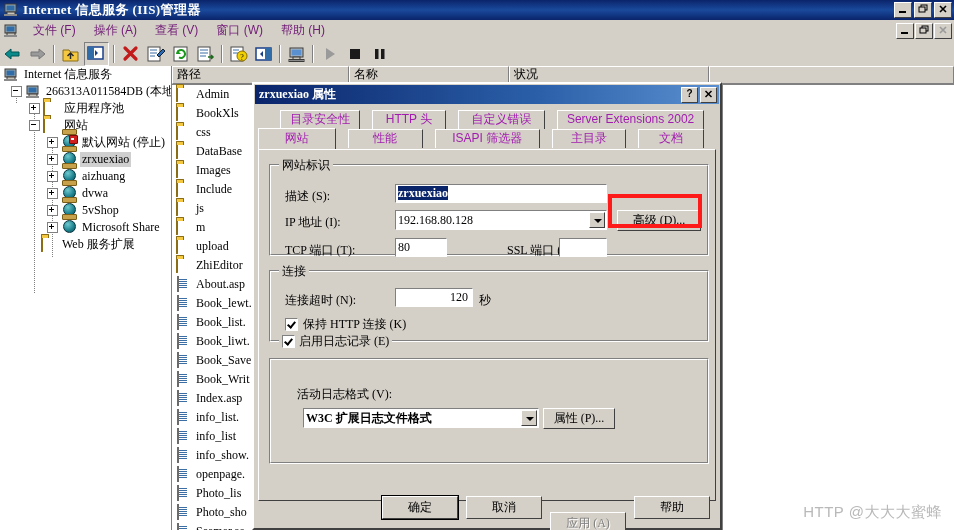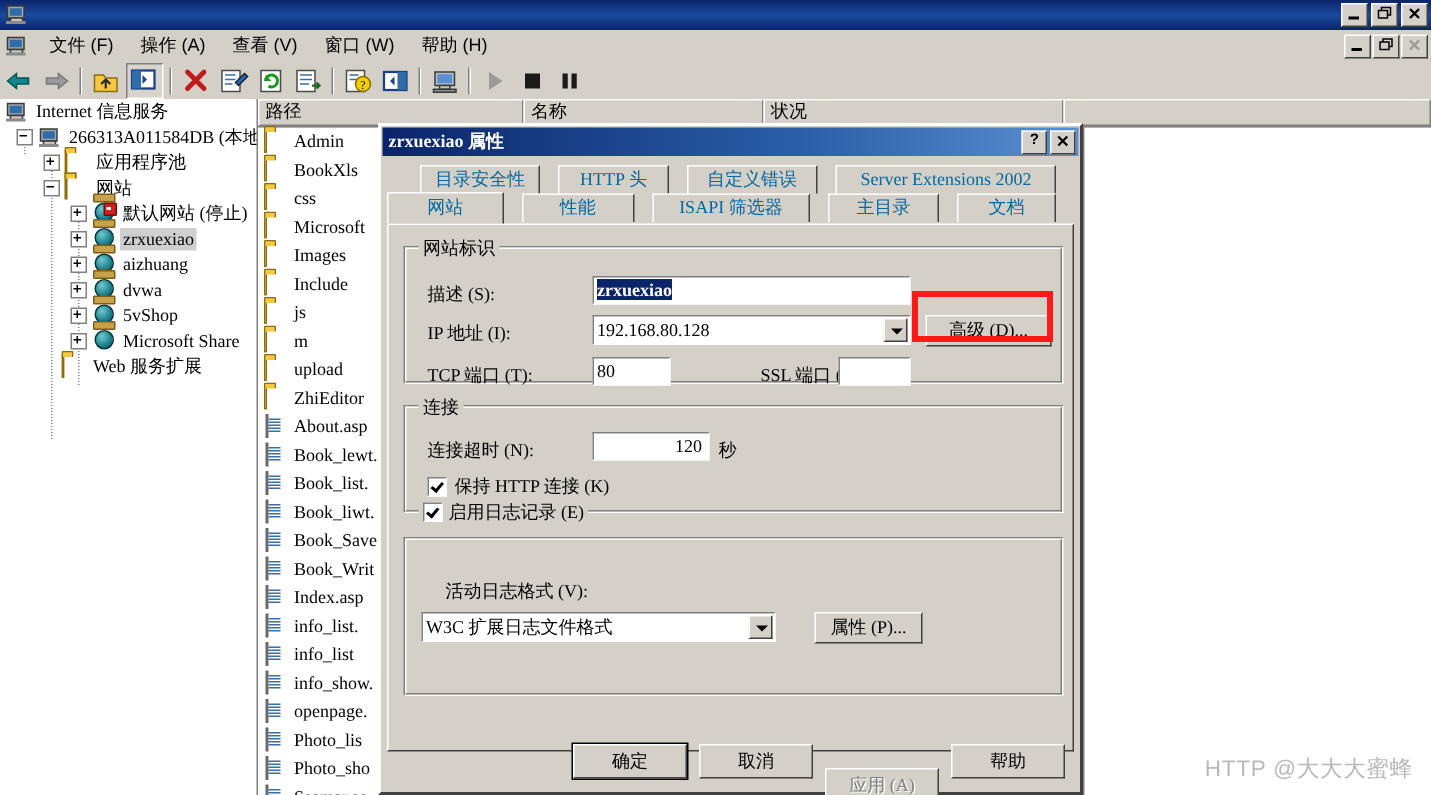--- a/index.html
+++ b/index.html
@@ -77,21 +77,21 @@
   }
   .menubar-icon {
     width: 16px; height: 16px;
     margin-left: 3px; margin-right: 5px;
     position: relative;
     flex: 0 0 auto;
   }
   .menu-item {
     padding: 2px 9px;
     font-size: 12px;
-    color: #000000;
+    color: #701a75;
     white-space: nowrap;
     font-family: "Liberation Sans", sans-serif;
   }
   .mdi-btns {
     position: absolute;
     right: 2px; top: 3px;
     display: flex;
     gap: 1px;
   }
   .mdi-btn {
@@ -375,23 +375,23 @@
   .tabrow { display: flex; }
   .tabrow.row1 { padding-left: 22px; }
   .tab {
     height: 19px;
     line-height: 17px;
     text-align: center;
     background: #d4d0c8;
     border: 1px solid;
     border-color: #ffffff #404040 #404040 #ffffff;
     border-bottom: none;
-    font-family: Liberation Serif, serif;
-    font-size: 12px;
-    color: #0369a1;
+    font-family: Liberation Sans, sans-serif;
+    font-size: 12px;
+    color: #a21caf;
     box-sizing: border-box;
     margin-right: 12px;
     white-space: nowrap;
     padding: 0 6px;
     position: relative;
   }
   .tab.active {
     background: #d4d0c8;
     height: 21px;
     line-height: 19px;
@@ -570,20 +570,21 @@
 
   <div class="win-titlebar">
     <div class="win-title-icon">
       <svg width="16" height="16" viewBox="0 0 16 16">
         <rect x="2" y="2" width="11" height="8" fill="#9fa8ab" stroke="#3a3a3a"></rect>
         <rect x="3.5" y="3.5" width="8" height="5" fill="#2f6ca8"></rect>
         <rect x="4" y="10" width="8" height="3" fill="#c8c4bc" stroke="#3a3a3a"></rect>
         <rect x="1" y="12" width="13" height="2" fill="#8a8a8a"></rect>
       </svg>
     </div>
+    <span class="win-title-text">Internet 信息服务 (IIS)管理器</span>
     <div class="win-btns">
       <div class="win-btn">
         <svg width="14" height="12" viewBox="0 0 14 12">
             <rect x="3" y="8" width="7" height="2" fill="#000"></rect>
           </svg>
       </div>
       <div class="win-btn">
         <svg width="14" height="12" viewBox="0 0 14 12">
           <rect x="5" y="2" width="6" height="5" fill="none" stroke="#000"></rect>
           <rect x="3" y="4" width="6" height="5" fill="#d4d0c8" stroke="#000"></rect>
@@ -829,21 +830,21 @@
       <div class="list-row">
           <span class="file-ico"><span class="ico-folder"></span></span>
           <span>BookXls</span>
         </div>
       <div class="list-row">
           <span class="file-ico"><span class="ico-folder"></span></span>
           <span>css</span>
         </div>
       <div class="list-row">
           <span class="file-ico"><span class="ico-folder"></span></span>
-          <span>Microsoft</span>
+          <span>DataBase</span>
         </div>
       <div class="list-row">
           <span class="file-ico"><span class="ico-folder"></span></span>
           <span>Images</span>
         </div>
       <div class="list-row">
           <span class="file-ico"><span class="ico-folder"></span></span>
           <span>Include</span>
         </div>
       <div class="list-row">
@@ -989,21 +990,21 @@
 
       <div class="groupbox" style="left:10px; top:208px; width:440px; height:106px;">
         <div class="gb-inner"></div>
       </div>
       <div class="gb-title" style="position:absolute; left:20px; top:183px;">
         <span class="chk checked"></span>
         <span>启用日志记录 (E)</span>
       </div>
 
       <div class="fld-label" style="left:38px; top:236px;">活动日志格式 (V):</div>
-      <div class="combo" style="left:22px; top:258px; width:236px; height:20px;">
+      <div class="combo" style="left:44px; top:258px; width:236px; height:20px;font-weight:bold;">
         <span>W3C 扩展日志文件格式</span>
         <span class="arrow"></span>
       </div>
       <div class="btn" style="left:284px; top:258px; width:72px; height:21px;">属性 (P)...</div>
     </div>
 
     <div class="dlg-footer">
       <div class="btn default" style="left:128px; top:6px; width:76px; height:23px;">确定</div>
       <div class="btn" style="left:212px; top:6px; width:76px; height:23px;">取消</div>
       <div class="btn disabled" style="left:296px; top:6px; width:76px; height:23px;margin-top:16px;">应用 (A)</div>

